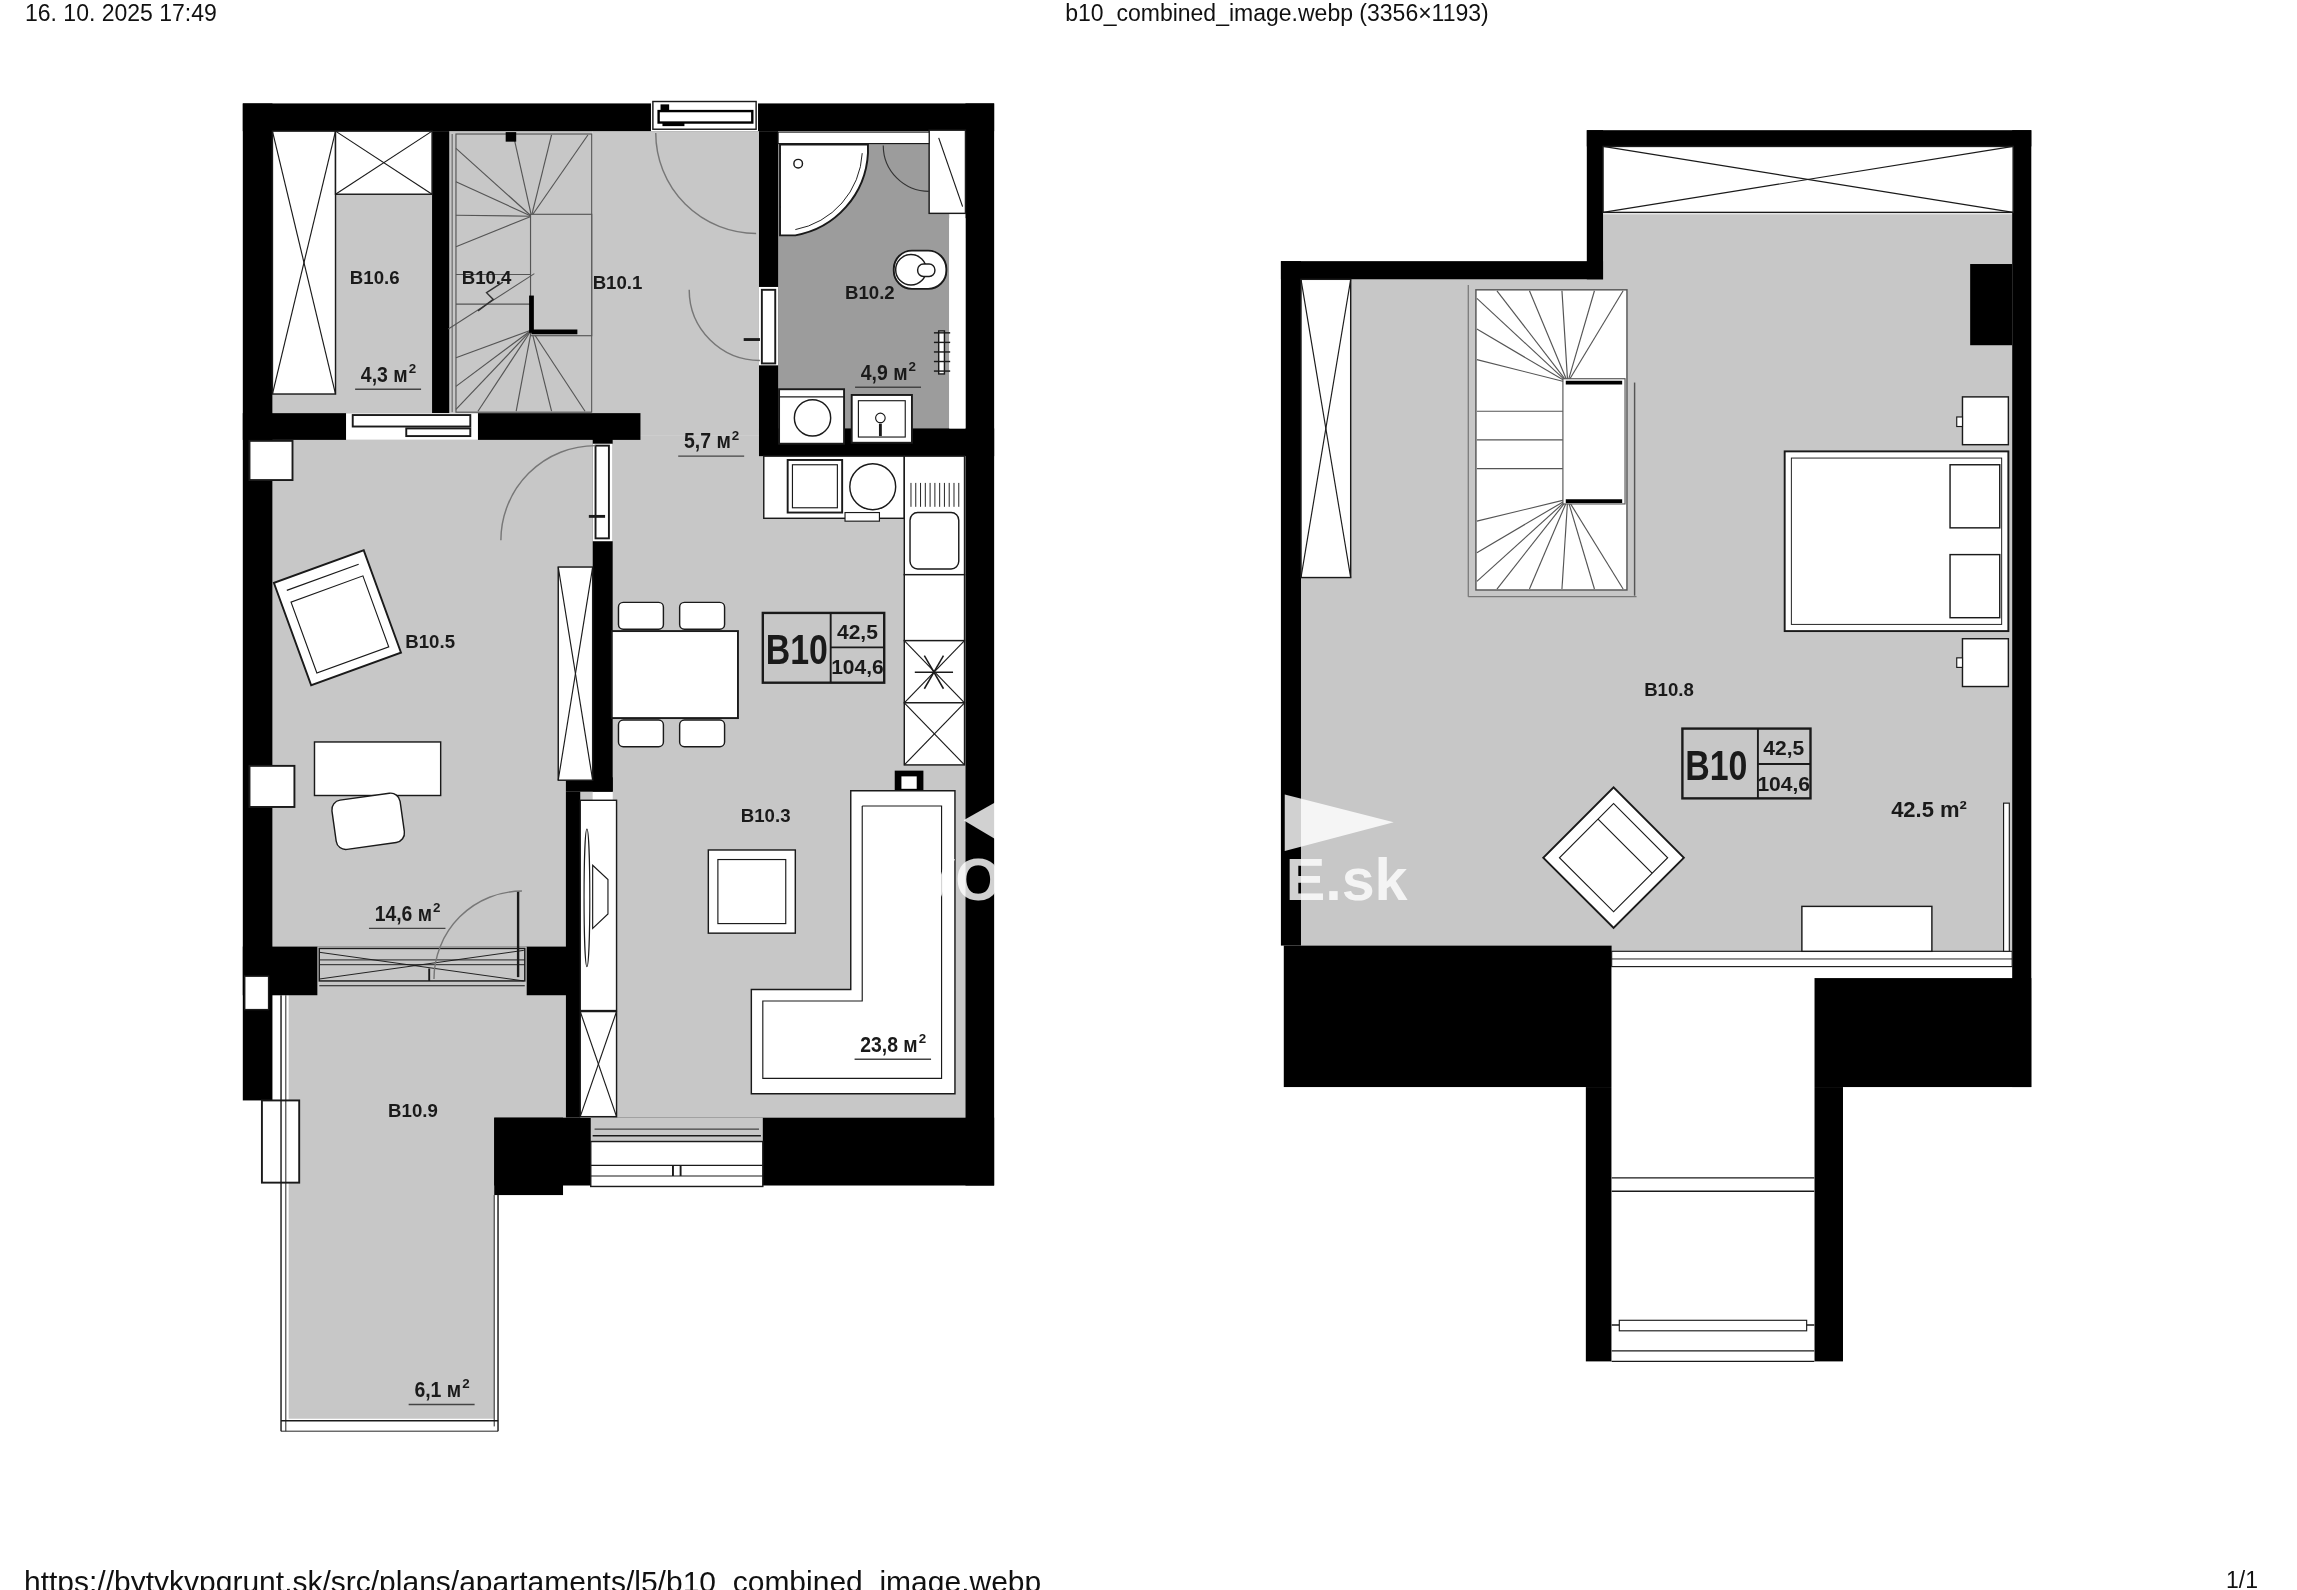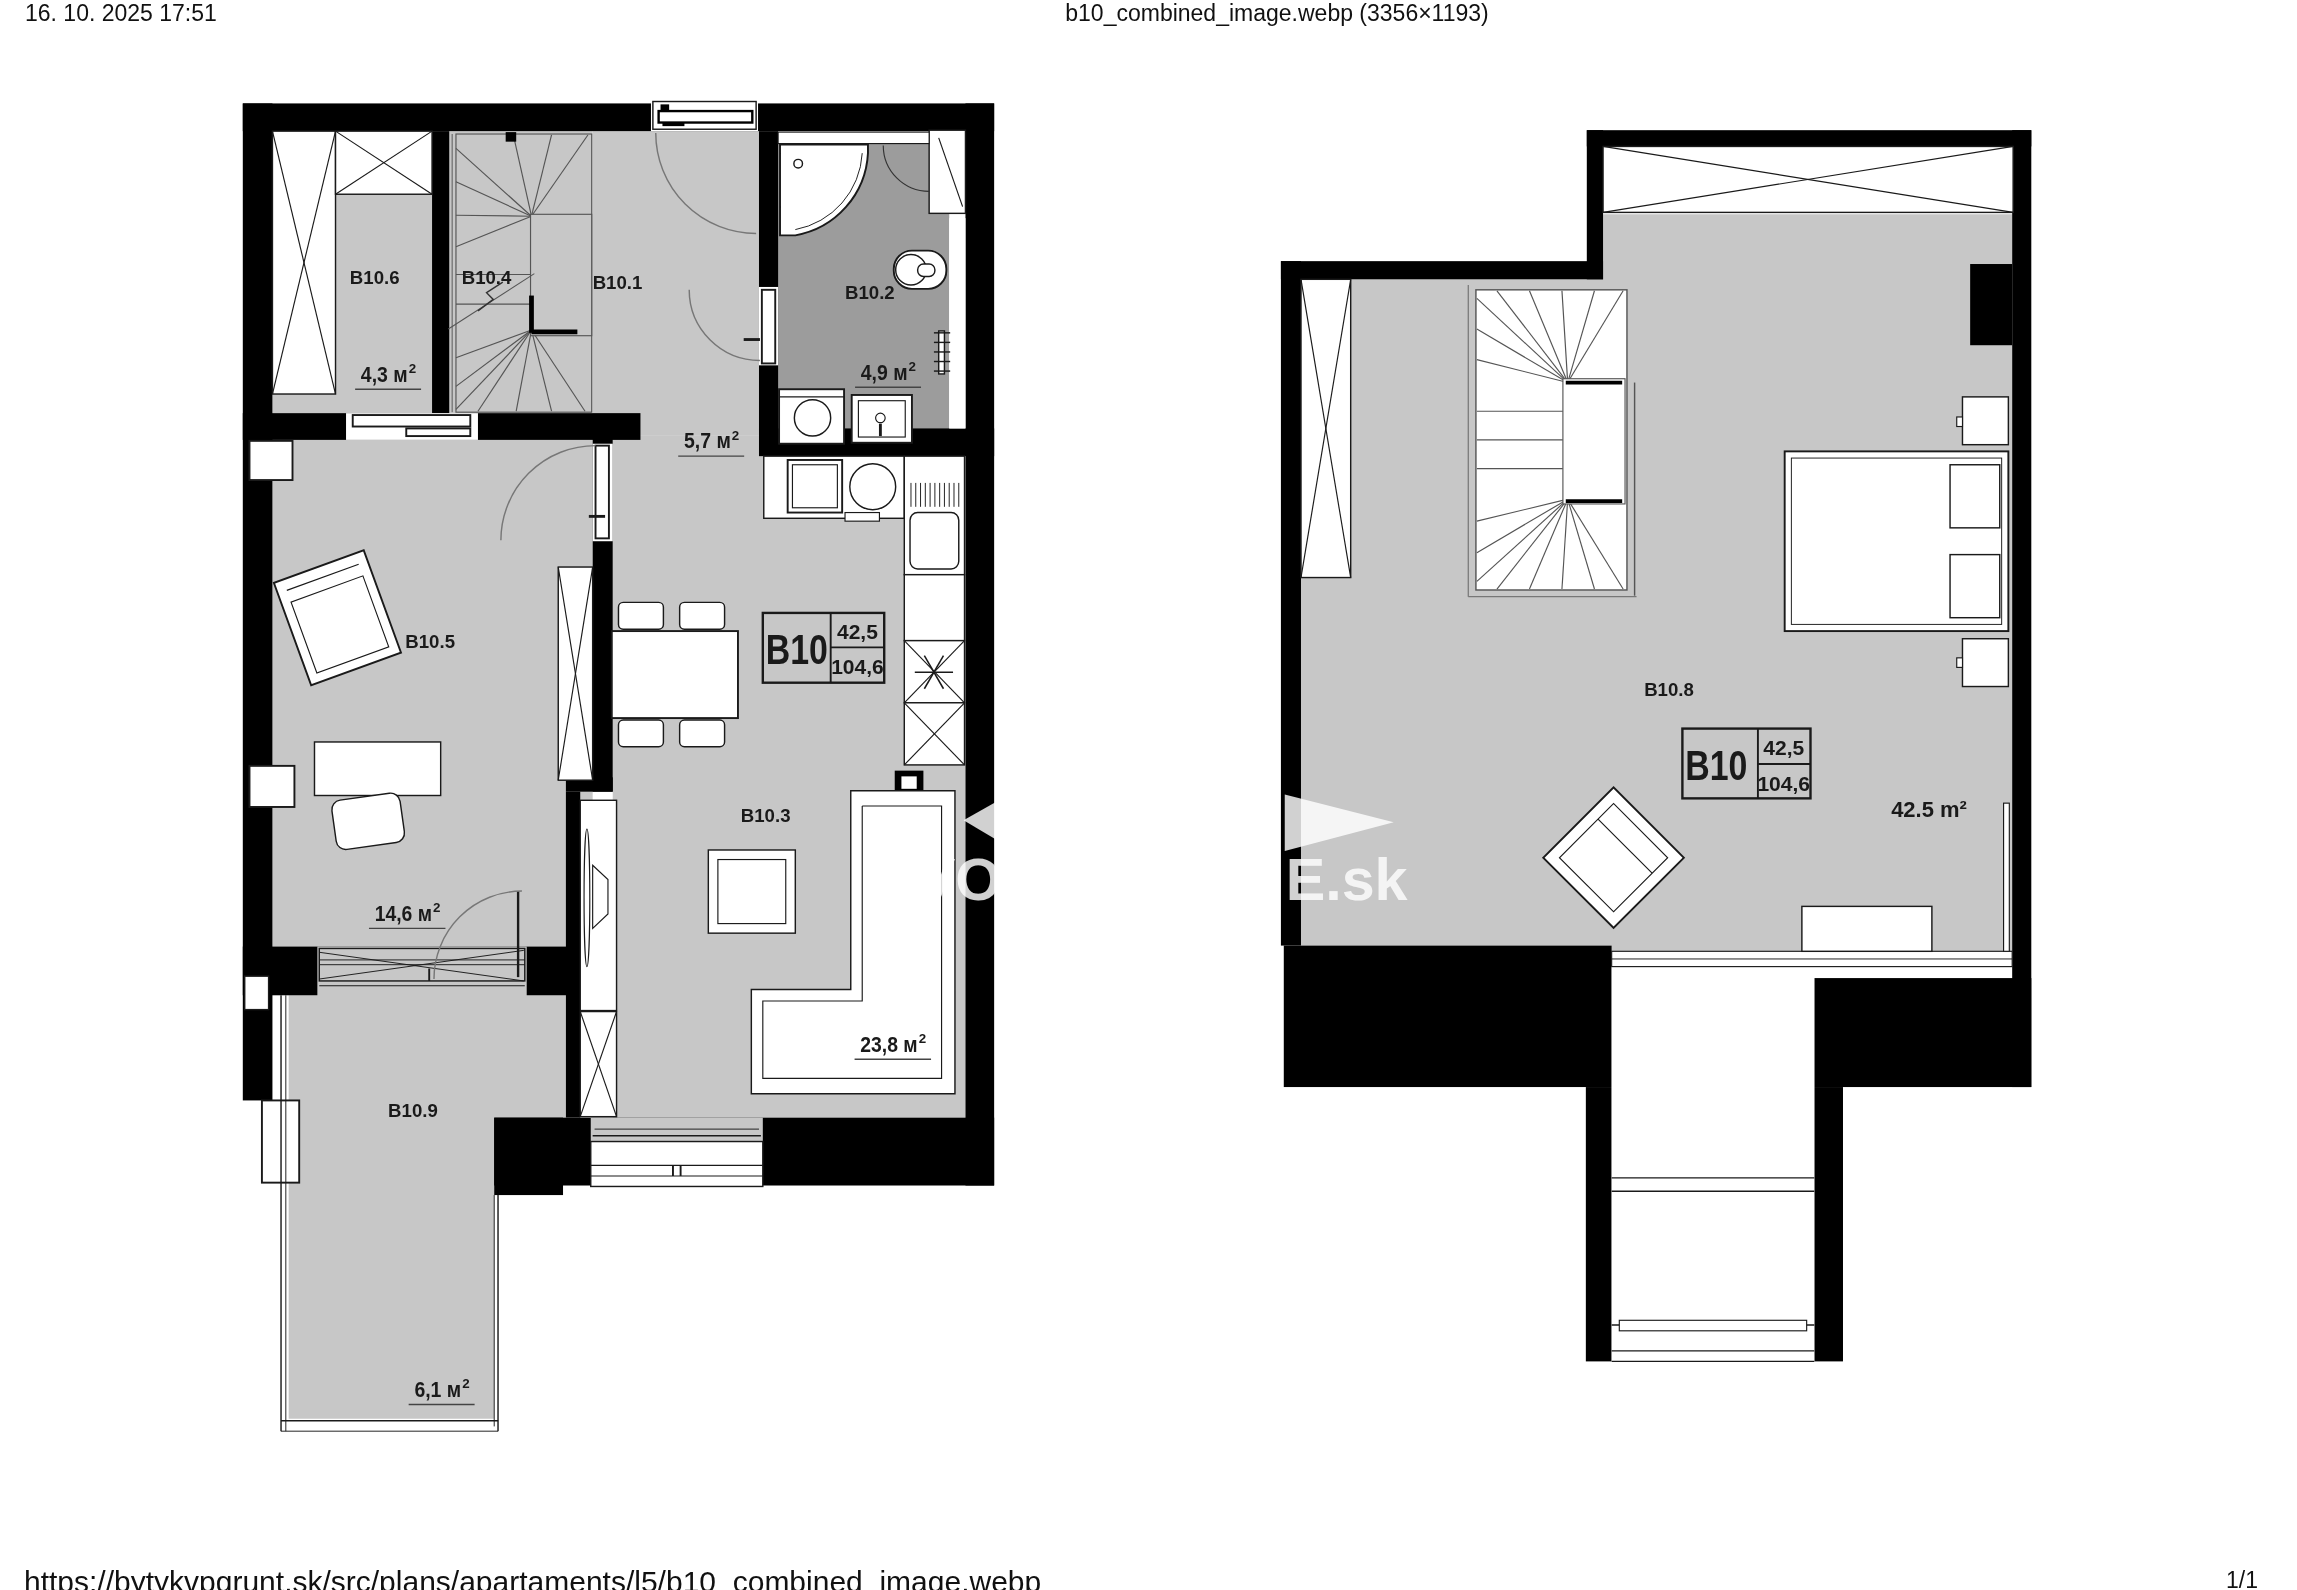--- a/index.html
+++ b/index.html
@@ -2,21 +2,21 @@
 <html><head>
 <meta charset="utf-8">
 <style>
   html,body { margin:0; padding:0; background:#fff; width:2298px; height:1591px; overflow:hidden; }
   .hdr { position:absolute; font-family:"Liberation Sans", sans-serif; font-size:23px; color:#111; white-space:nowrap; }
   .ftr { position:absolute; font-family:"Liberation Sans", sans-serif; font-size:30px; color:#111; white-space:nowrap; }
 </style>
 </head>
 <body>
 
-<div class="hdr" style="left:25px; top:0px;">16. 10. 2025 17:51</div>
+<div class="hdr" style="left:25px; top:0px;">16. 10. 2025 17:49</div>
 
 <div class="hdr" style="left:1277px; top:0px; transform:translateX(-50%);">b10_combined_image.webp (3356×1193)</div>
 
 <div class="ftr" style="left:24px; top:1565px;">https://bytykvpgrunt.sk/src/plans/apartaments/l5/b10_combined_image.webp</div>
 
 <div class="hdr" style="left:2258px; top:1567px; transform:translateX(-100%);">1/1</div>
 
 <svg width="2298" height="1591" viewBox="0 0 2404 1664" style="position:absolute;left:0;top:0;">
 
 <rect x="285" y="137" width="185" height="295" fill="#c7c7c7"></rect>

